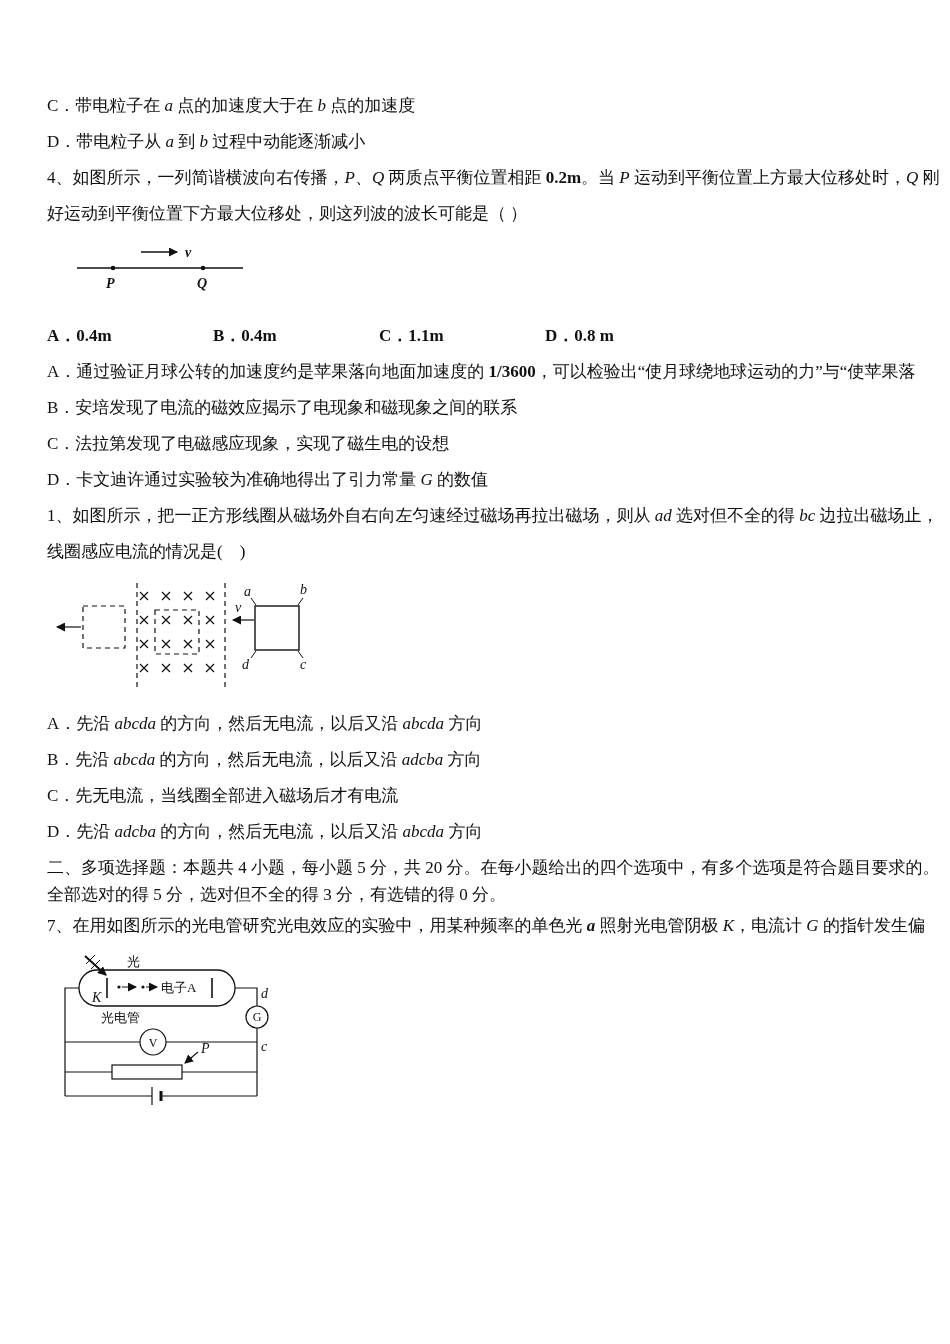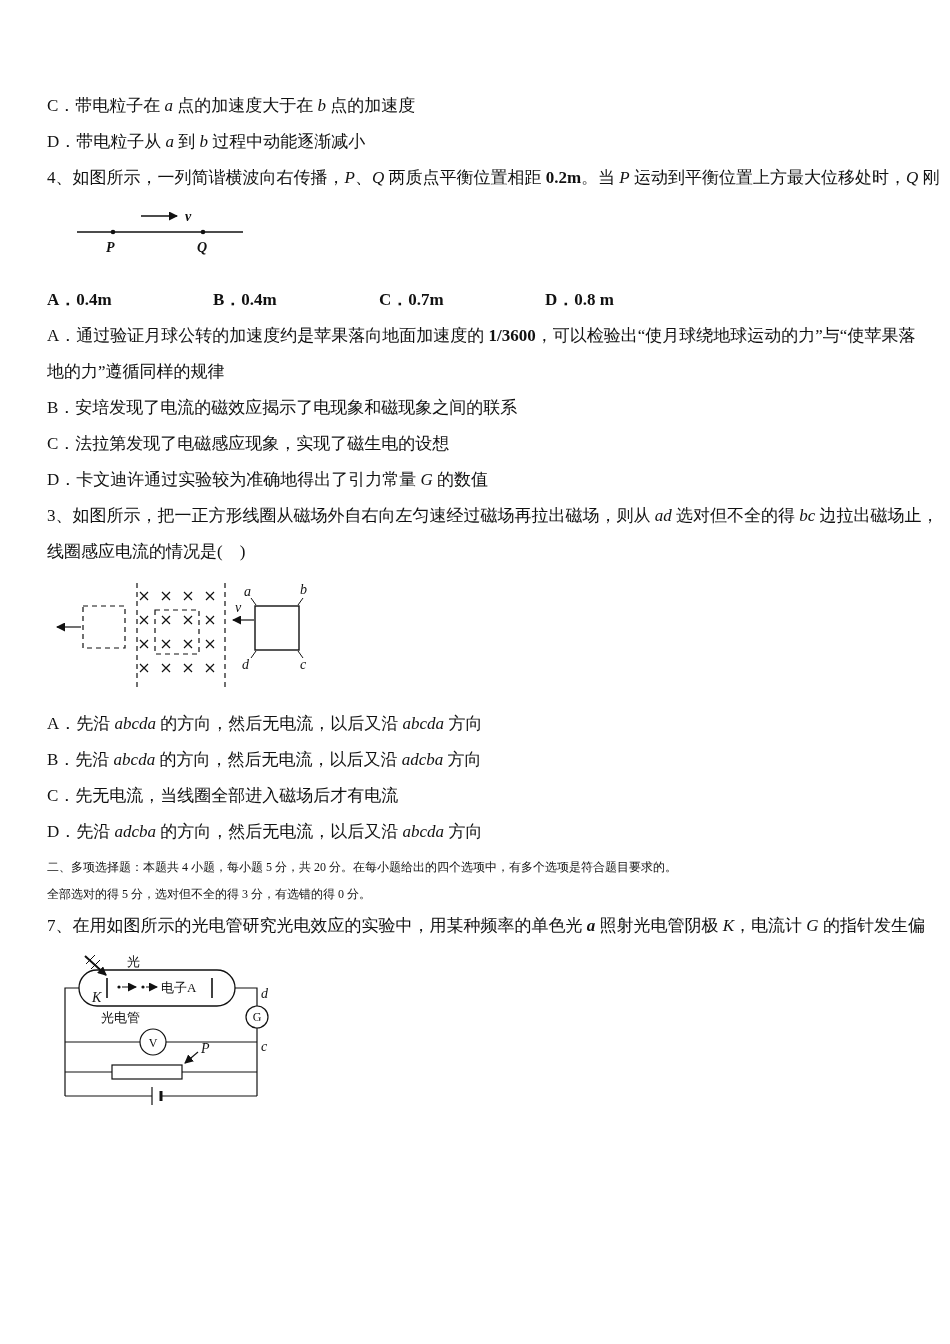--- a/index.html
+++ b/index.html
@@ -8,21 +8,21 @@
     position:relative;width:950px;height:1344px;margin:0;background:#fff;color:#111;
     overflow:hidden;padding:88px 60px 0 47px;
     font-family:"Liberation Serif","DejaVu Serif",serif;font-size:17px;
   }
   .line{line-height:36px;white-space:nowrap}
   .bold{font-weight:bold}
   .var{font-style:italic;font-family:"Liberation Serif","DejaVu Serif",serif}
   .optrow{display:flex;line-height:36px;white-space:nowrap}
   .optrow .opt{font-weight:bold}
   .ow{width:166px}
-  .small{font-size:12px}
+  .small{font-size:17px}
   .tight{line-height:27px}
   .sec2{margin-top:4px}
   .diagram{position:relative}
   .d1{margin:10px 0 24px 28px}
   .d2{margin:10px 0 14px 0}
   .d3{margin:10px 0 0 10px}
   svg{display:block}
   .wire{stroke:#111;stroke-width:1.2;fill:none}
   .comp{stroke:#111;stroke-width:1.2;fill:none}
   .dash{stroke:#111;stroke-width:1.2;fill:none;stroke-dasharray:5 4}
@@ -33,20 +33,21 @@
 </style>
 </head>
 <body>
 
 <div class="page">
 
   <div class="line"><span>C．带电粒子在 </span><span class="var">a</span><span> 点的加速度大于在 </span><span class="var">b</span><span> 点的加速度</span></div>
   <div class="line"><span>D．带电粒子从 </span><span class="var">a</span><span> 到 </span><span class="var">b</span><span> 过程中动能逐渐减小</span></div>
 
   <div class="line"><span>4、如图所示，一列简谐横波向右传播，</span><span class="var">P</span><span>、</span><span class="var">Q</span><span> 两质点平衡位置相距 </span><span class="bold">0.2m</span><span>。当 </span><span class="var">P</span><span> 运动到平衡位置上方最大位移处时，</span><span class="var">Q</span><span> 刚</span></div>
+  <div class="line"><span>好运动到平衡位置下方最大位移处，则这列波的波长可能是（ ）</span></div>
 
   <div class="diagram d1">
     <svg width="180" height="52" viewBox="0 0 180 52">
       <defs>
         <marker id="ah1" markerUnits="userSpaceOnUse" markerWidth="9" markerHeight="9" refX="8" refY="4.5" orient="auto">
           <path d="M0 0L9 4.5L0 9z" fill="#111"></path>
         </marker>
       </defs>
       <line x1="2" y1="26" x2="168" y2="26" stroke="#111" stroke-width="1.4"></line>
       <line x1="66" y1="10" x2="102" y2="10" stroke="#111" stroke-width="1.3" marker-end="url(#ah1)"></line>
@@ -54,31 +55,30 @@
       <circle cx="38" cy="26" r="2.3" fill="#111"></circle>
       <circle cx="128" cy="26" r="2.3" fill="#111"></circle>
       <text class="svgvarb" x="31" y="46">P</text>
       <text class="svgvarb" x="122" y="46">Q</text>
     </svg>
   </div>
 
   <div class="optrow">
     <span class="opt ow"><span class="bold">A．0.4m</span></span>
     <span class="opt ow"><span class="bold">B．0.4m</span></span>
-    <span class="opt ow"><span class="bold">C．0.7m</span></span>
+    <span class="opt ow"><span class="bold">C．1.1m</span></span>
     <span class="opt"><span class="bold">D．0.8 m</span></span>
   </div>
 
   <div class="line"><span>A．通过验证月球公转的加速度约是苹果落向地面加速度的 </span><span class="bold">1/3600</span><span>，可以检验出“使月球绕地球运动的力”与“使苹果落</span></div>
-  <div class="line"><span>地的力”遵循同样的规律</span></div>
   <div class="line"><span>B．安培发现了电流的磁效应揭示了电现象和磁现象之间的联系</span></div>
   <div class="line"><span>C．法拉第发现了电磁感应现象，实现了磁生电的设想</span></div>
   <div class="line"><span>D．卡文迪许通过实验较为准确地得出了引力常量 </span><span class="var">G</span><span> 的数值</span></div>
 
-  <div class="line"><span>3、如图所示，把一正方形线圈从磁场外自右向左匀速经过磁场再拉出磁场，则从 </span><span class="var">ad</span><span> 选对但不全的得 </span><span class="var">bc</span><span> 边拉出磁场止，</span></div>
+  <div class="line"><span>1、如图所示，把一正方形线圈从磁场外自右向左匀速经过磁场再拉出磁场，则从 </span><span class="var">ad</span><span> 选对但不全的得 </span><span class="var">bc</span><span> 边拉出磁场止，</span></div>
   <div class="line"><span>线圈感应电流的情况是(　)</span></div>
 
   <div class="diagram d2">
     <svg width="265" height="112" viewBox="0 0 265 112">
       <defs>
         <marker id="ah2" markerUnits="userSpaceOnUse" markerWidth="9" markerHeight="9" refX="8" refY="4.5" orient="auto">
           <path d="M0 0L9 4.5L0 9z" fill="#111"></path>
         </marker>
       </defs>
       <rect class="dash" x="36" y="26" width="42" height="42"></rect>

